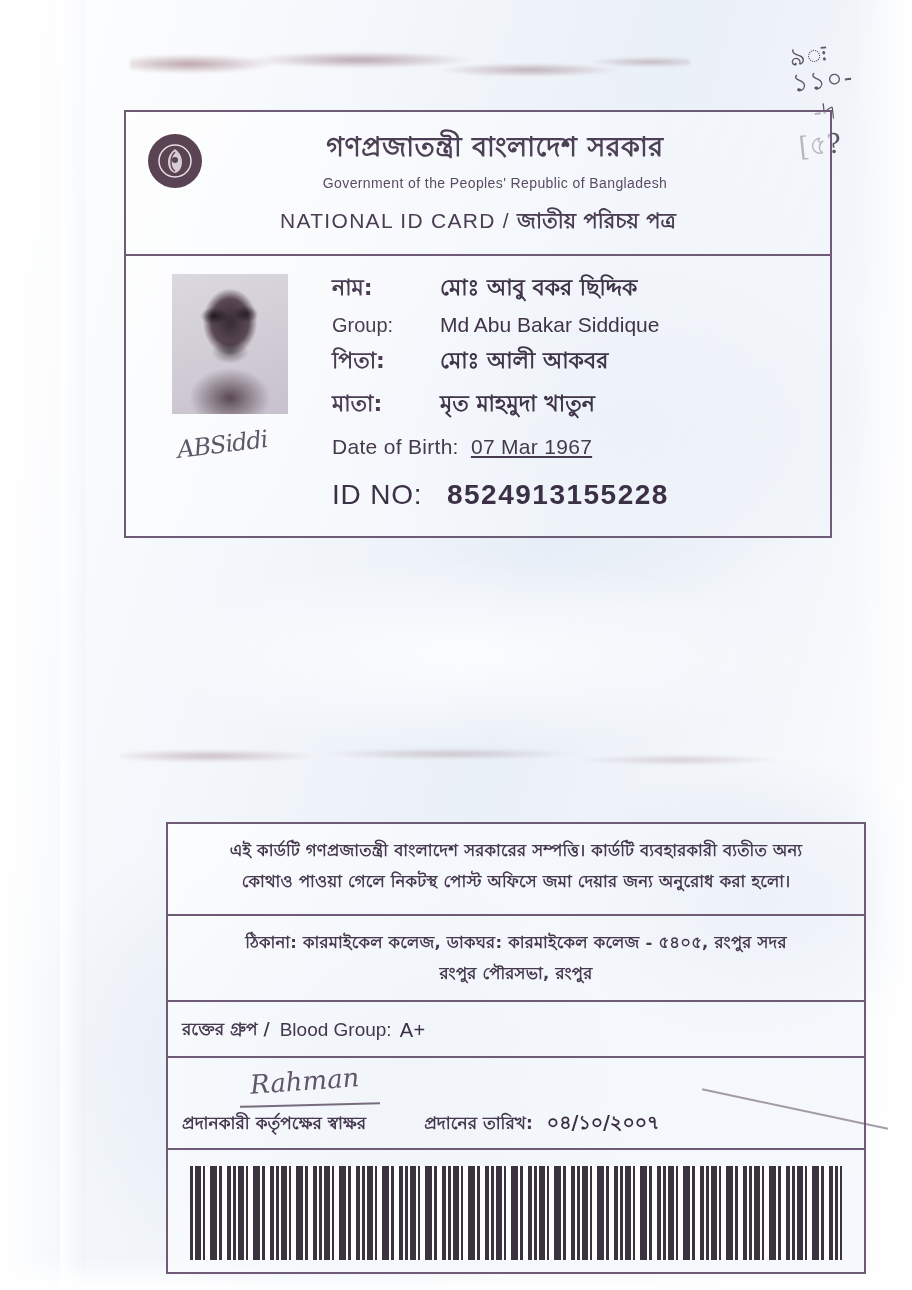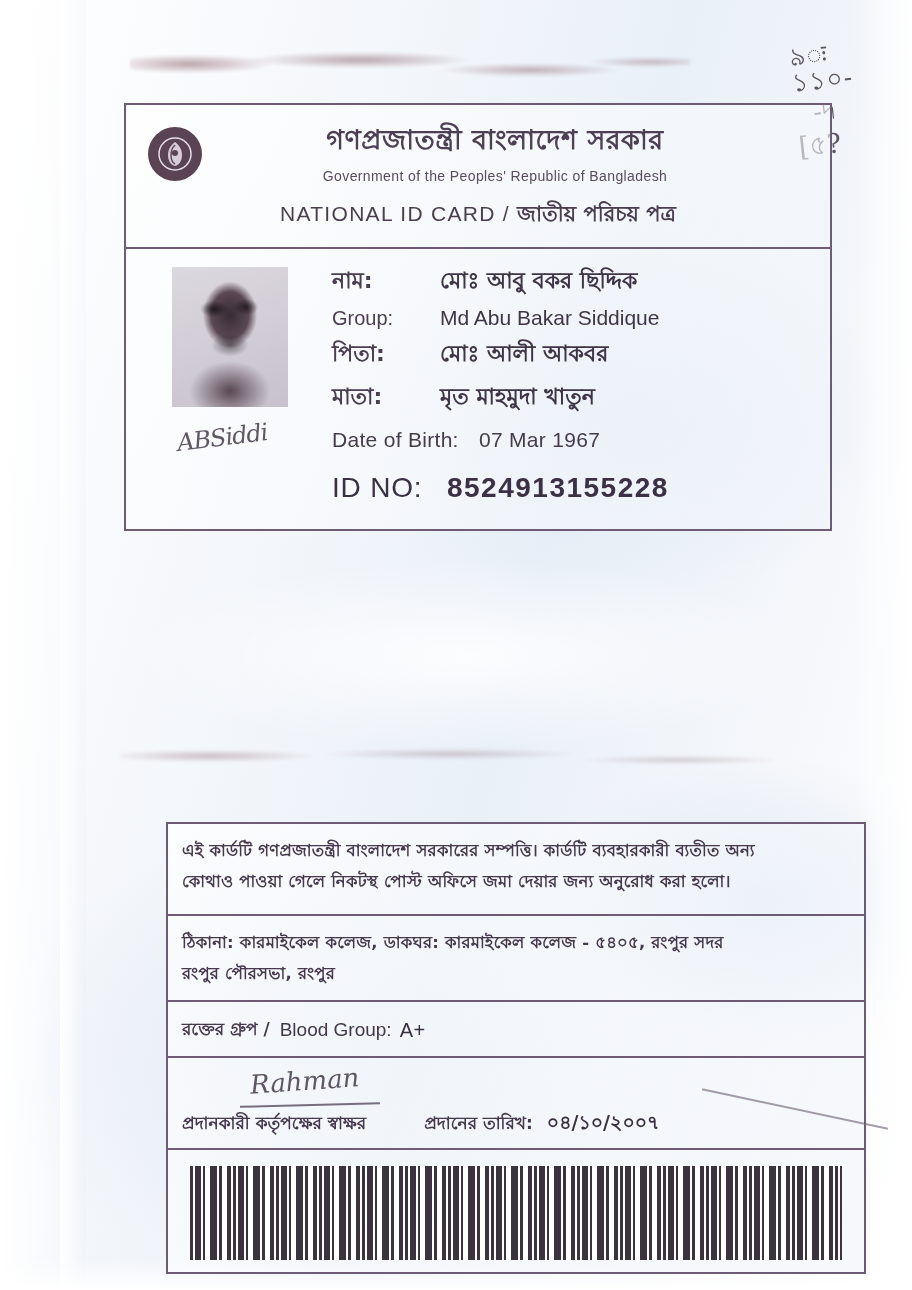--- a/index.html
+++ b/index.html
@@ -71,21 +71,21 @@
   .hand-note .l3 { font-size: 27px; margin-top: 6px; }
 
   
   .card {
     position: absolute;
     border: 2px solid #6e5b75;
     box-sizing: border-box;
   }
   .card-front {
     left: 124px;
-    top: 103px;
+    top: 110px;
     width: 708px;
     height: 428px;
     background: linear-gradient(120deg, rgba(255,255,255,0.75), rgba(240,244,250,0.55));
   }
   .card-header {
     position: relative;
     height: 144px;
     border-bottom: 2px solid #6e5b75;
     box-sizing: border-box;
   }
@@ -210,40 +210,41 @@
   }
   .en-val {
     font-size: 21px;
   }
   .dob-row {
     margin-top: 12px;
     font-size: 21px;
     color: #463a4e;
     letter-spacing: 0.3px;
   }
-  .dob-row .v { margin-left: 14px; }
+  .dob-row .v { margin-left: 6px; text-decoration: underline; }
   .idrow {
     margin-top: 20px;
     font-size: 28px;
     letter-spacing: 0.8px;
     color: #3b3045;
   }
   .idrow .v {
     margin-left: 16px;
     font-weight: bold;
     letter-spacing: 1.5px;
   }
 
   
   .card-back {
     left: 166px;
     top: 822px;
     width: 700px;
     height: 452px;
     background: linear-gradient(120deg, rgba(255,255,255,0.7), rgba(238,243,250,0.5));
+    text-align: center;
   }
   .back-sec {
     border-bottom: 2px solid #6e5b75;
     box-sizing: border-box;
     padding: 12px 14px 10px 14px;
   }
   .bn-text {
     font-family: "DejaVu Sans", sans-serif;
     font-size: 16.5px;
     font-weight: bold;

